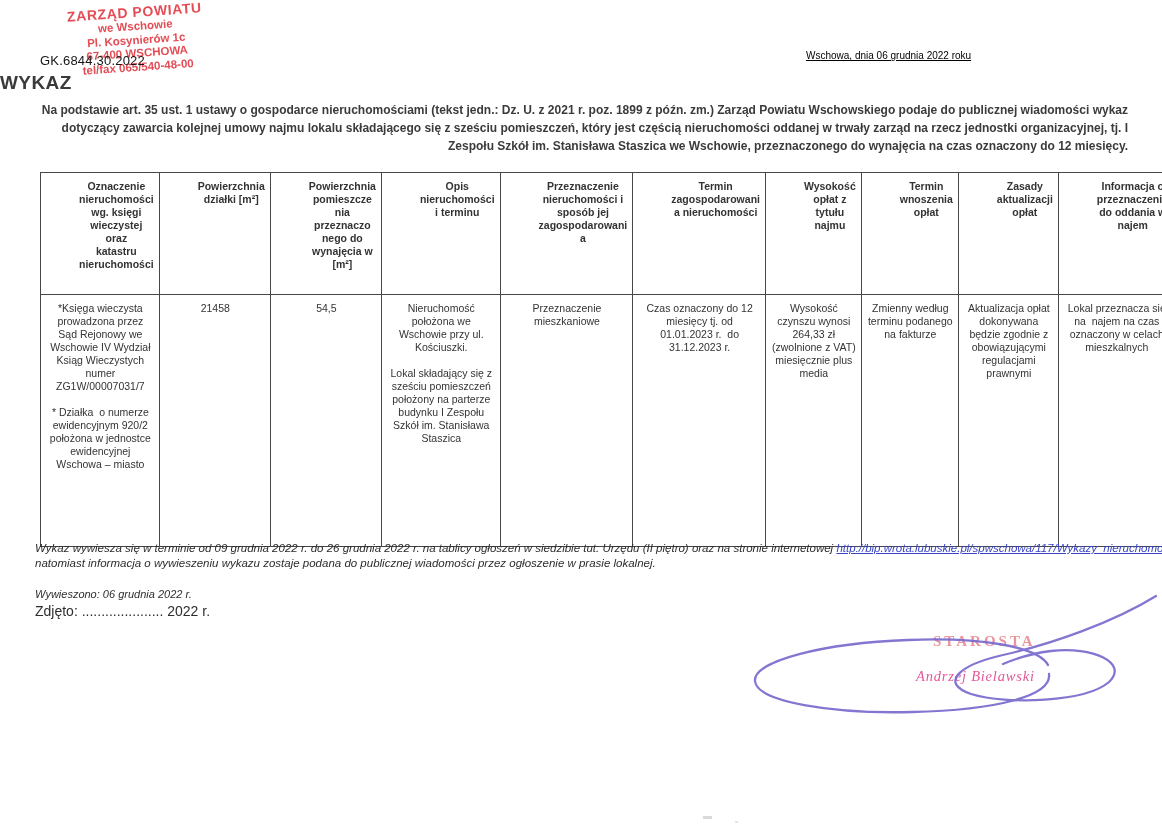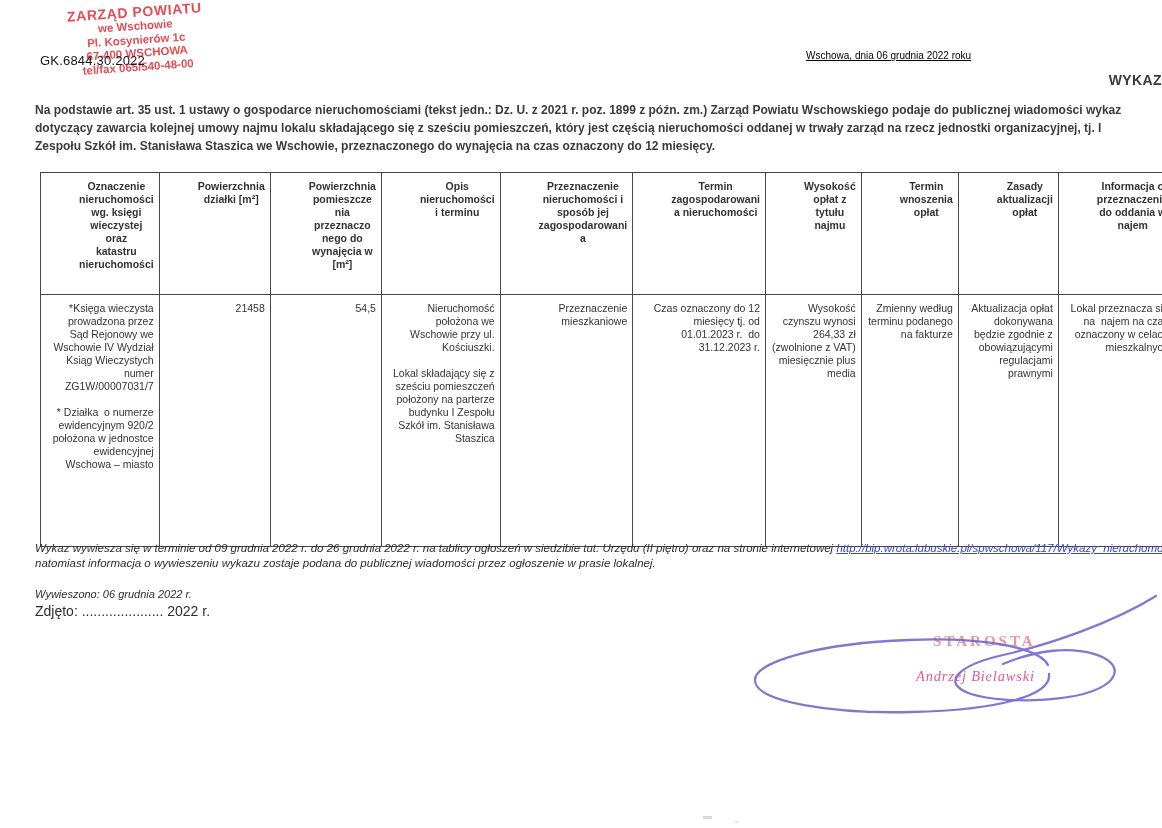--- a/index.html
+++ b/index.html
@@ -15,38 +15,38 @@
     color:#e0353e;opacity:.88;line-height:13.5px;font-size:11.5px;font-weight:bold;
   }
   .stamp .l1{font-size:14px;letter-spacing:.6px;line-height:16px;}
   
   .case-number{
     position:absolute;left:40px;top:53px;font-size:13px;color:#161616;
     letter-spacing:.2px;z-index:3;
   }
   .date-line{position:absolute;left:806px;top:50px;font-size:10px;color:#000000;text-decoration:underline;}
   .doc-title{
-    position:absolute;left:0;top:72px;width:1162px;text-align:right;
-    font-weight:bold;font-size:14px;letter-spacing:.4px;color:#3a3a3a;
+    position:absolute;left:0;top:72px;width:1162px;text-align:left;
+    font-weight:bold;font-size:19px;letter-spacing:.4px;color:#3a3a3a;
   }
   .intro{
-    position:absolute;left:35px;top:101px;width:1093px;text-align:left;
+    position:absolute;left:35px;top:101px;width:1093px;text-align:right;
     font-weight:bold;font-size:12px;line-height:18px;color:#3b3b3b;
   }
   
   table.wykaz{
     position:absolute;left:40px;top:172px;border-collapse:collapse;table-layout:fixed;
   }
   table.wykaz th,table.wykaz td{
     border:1.4px solid #474747;vertical-align:top;
     font-size:10.5px;line-height:13px;padding:7px 5px 4px 6px;
     white-space:pre-wrap;word-wrap:break-word;color:#333;
   }
   table.wykaz th{font-weight:bold;text-align:center;height:110px;padding-left:38px;}
-  table.wykaz td{height:240px;text-align:right;}
+  table.wykaz td{height:240px;text-align:center;}
   td.justify{text-align:justify;margin-left:22px;}
   
   .notice{position:absolute;left:35px;top:541px;width:1110px;font-style:italic;
     font-size:11.5px;line-height:15px;color:#2d2d2d;}
   .notice .nowrap{white-space:nowrap;}
   a.doc-link{color:#3a45c4;text-decoration:underline;cursor:pointer;}
   .posted{position:absolute;left:35px;top:588px;font-style:italic;font-size:11px;color:#2d2d2d;}
   .removed{position:absolute;left:35px;top:603px;font-size:14px;color:#2d2d2d;}
   
   .sig-block{position:absolute;left:740px;top:585px;width:422px;height:150px;}

